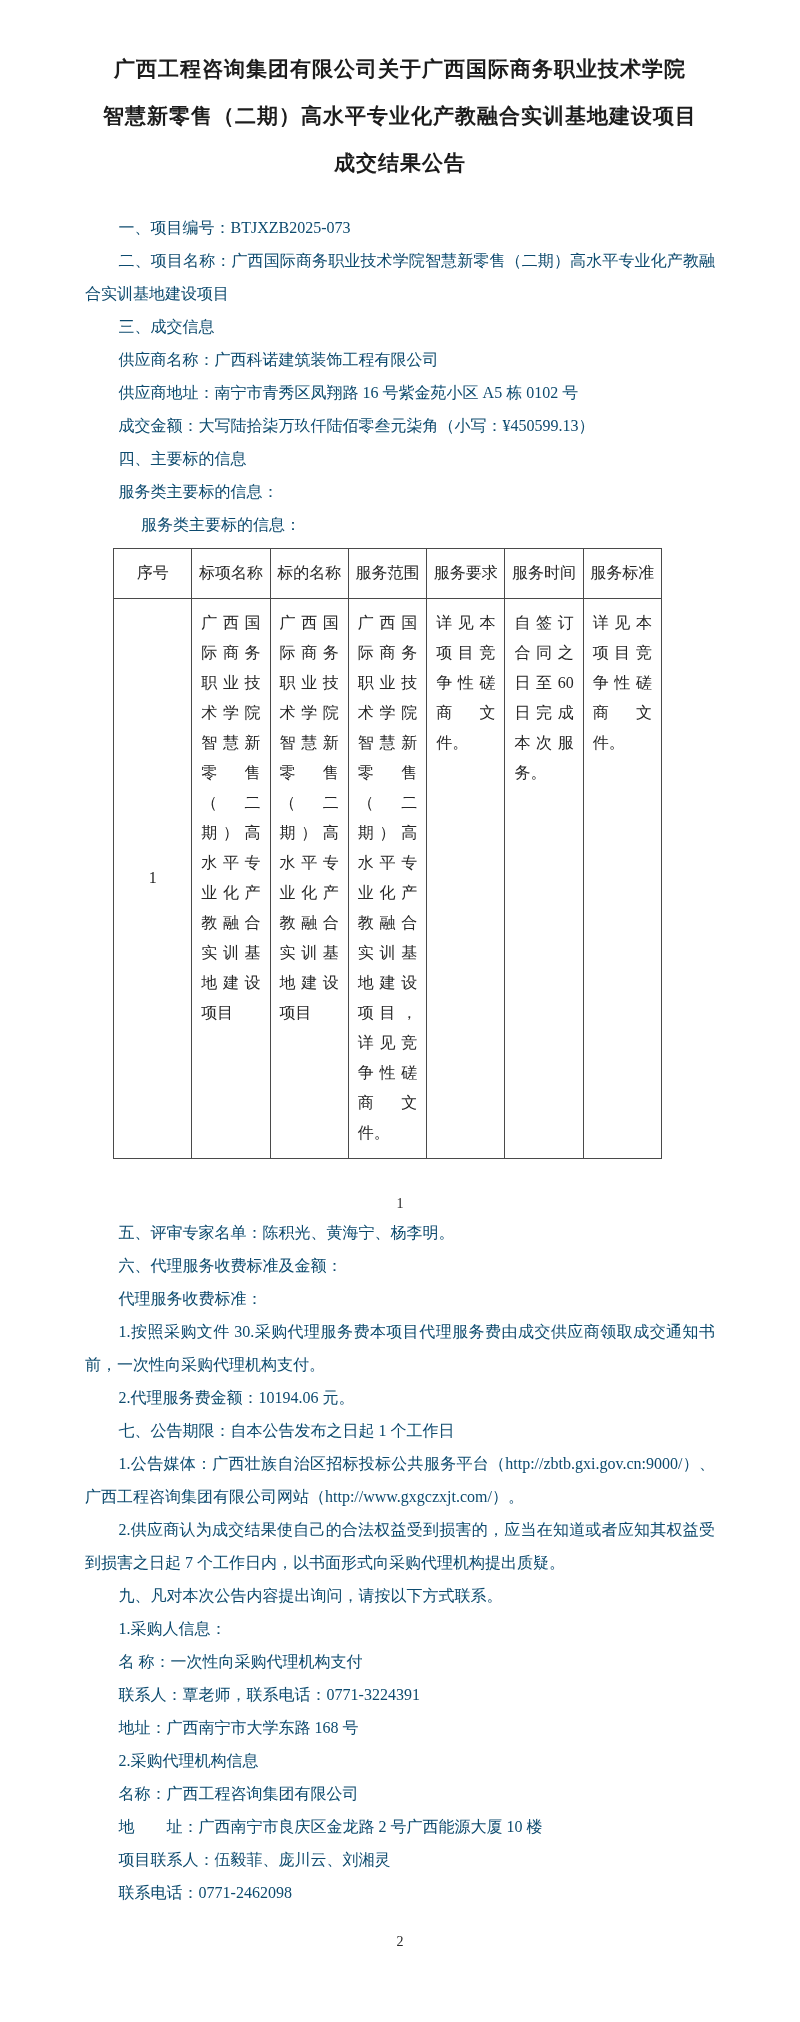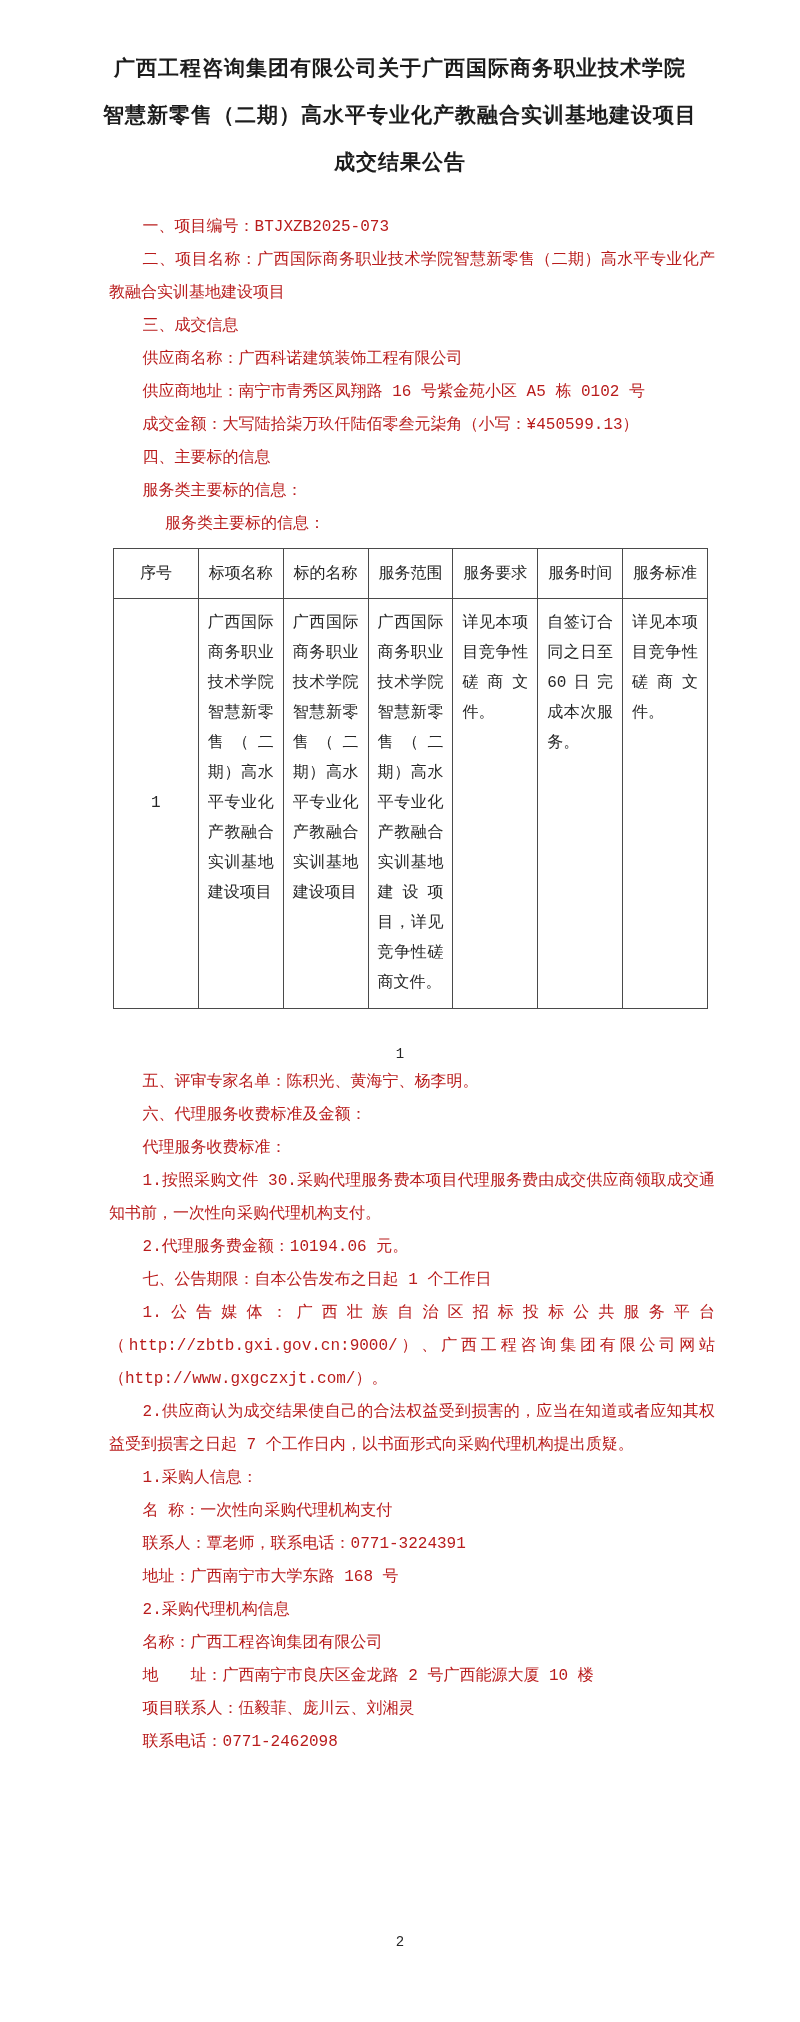--- a/index.html
+++ b/index.html
@@ -4,46 +4,45 @@
 <style>
   * { margin:0; padding:0; box-sizing:border-box; }
   html,body { background:#ffffff; }
   .page {
     position:relative;
     width:800px;
     height:2022px;
     margin:0 auto;
     background:#ffffff;
     color:#262626;
-    font-family:Liberation Mono, monospace;
+    font-family:Liberation Serif, serif;
     overflow:hidden;
   }
   .content { padding:46px 85px 0 85px; }
   .doc-title {
     font-size:21px;
     font-weight:bold;
     text-align:center;
     line-height:47px;
     color:#1c1c1c;
     letter-spacing:1px;
   }
   .body-block { margin-top:24px; }
   p.para {
     font-size:16px;
     line-height:33px;
     text-align:justify;
     text-indent:2.1em;
-    color:#b91c1c;
-    margin-left:24px;
+    color:#0c4a6e;
   }
   p.para.more-indent { text-indent:3.5em; }
   table.main-table {
     border-collapse:collapse;
     table-layout:fixed;
-    width:595px;
+    width:549px;
     margin:7px 0 0 28px;
   }
   table.main-table th, table.main-table td {
     border:1px solid #4a4a4a;
     font-weight:normal;
     font-size:16px;
     color:#262626;
     overflow:hidden;
   }
   table.main-table th {
@@ -135,20 +134,21 @@
 
     <div class="after-block">
         <p class="para">五、评审专家名单：陈积光、黄海宁、杨李明。</p>
         <p class="para">六、代理服务收费标准及金额：</p>
         <p class="para">代理服务收费标准：</p>
         <p class="para">1.按照采购文件 30.采购代理服务费本项目代理服务费由成交供应商领取成交通知书前，一次性向采购代理机构支付。</p>
         <p class="para">2.代理服务费金额：10194.06 元。</p>
         <p class="para">七、公告期限：自本公告发布之日起 1 个工作日</p>
         <p class="para">1.公告媒体：广西壮族自治区招标投标公共服务平台（http://zbtb.gxi.gov.cn:9000/）、广西工程咨询集团有限公司网站（http://www.gxgczxjt.com/）。</p>
         <p class="para">2.供应商认为成交结果使自己的合法权益受到损害的，应当在知道或者应知其权益受到损害之日起 7 个工作日内，以书面形式向采购代理机构提出质疑。</p>
+        <p class="para">九、凡对本次公告内容提出询问，请按以下方式联系。</p>
         <p class="para">1.采购人信息：</p>
         <p class="para">名 称：一次性向采购代理机构支付</p>
         <p class="para">联系人：覃老师，联系电话：0771-3224391</p>
         <p class="para">地址：广西南宁市大学东路 168 号</p>
         <p class="para">2.采购代理机构信息</p>
         <p class="para">名称：广西工程咨询集团有限公司</p>
         <p class="para">地　　址：广西南宁市良庆区金龙路 2 号广西能源大厦 10 楼</p>
         <p class="para">项目联系人：伍毅菲、庞川云、刘湘灵</p>
         <p class="para">联系电话：0771-2462098</p>
       </div>

